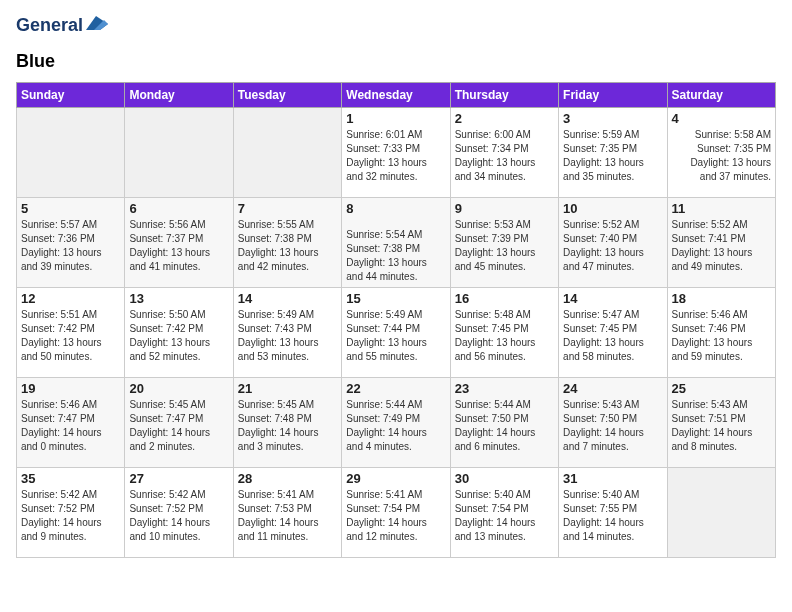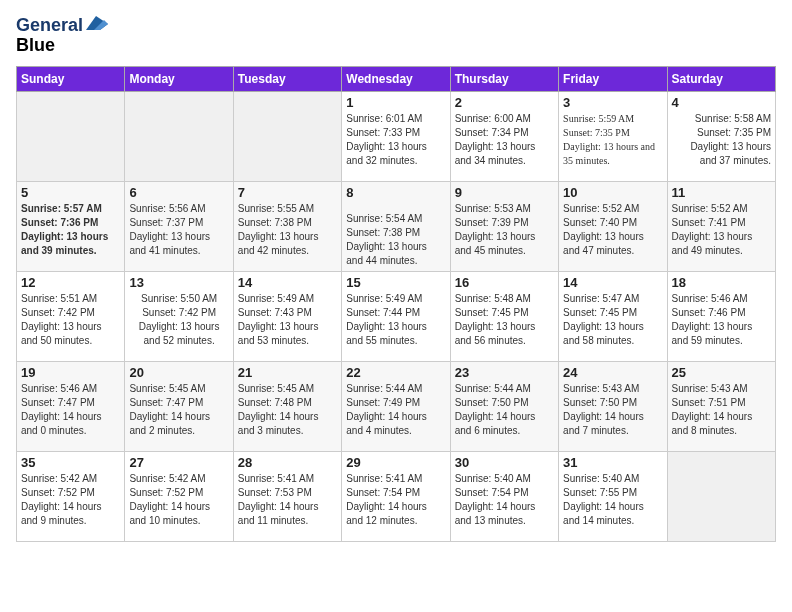--- a/index.html
+++ b/index.html
@@ -13,20 +13,21 @@
     .header {
       display: flex;
       justify-content: space-between;
       align-items: flex-start;
       margin-bottom: 10px;
     }
     .logo {
       display: flex;
       flex-direction: column;
       align-items: flex-start;
+      gap: 16px;
     }
     .logo-text {
       font-size: 18px;
       font-weight: bold;
       color: #1a3a6b;
       line-height: 1.1;
     }
     .logo-blue {
       color: #000000;
     }
@@ -127,35 +128,35 @@
 Daylight: 13 hours and 32 minutes.</div>
         </td>
         <td>
           <span class="day-num">2</span>
           <div class="day-info" style="white-space: pre-line;">Sunrise: 6:00 AM
 Sunset: 7:34 PM
 Daylight: 13 hours and 34 minutes.</div>
         </td>
         <td>
           <span class="day-num">3</span>
-          <div class="day-info" style="white-space: pre-line; font-family: Liberation Serif, serif;">Sunrise: 5:59 AM
+          <div class="day-info" style="white-space: pre-line;">Sunrise: 5:59 AM
 Sunset: 7:35 PM
 Daylight: 13 hours and 35 minutes.</div>
         </td>
         <td>
           <span class="day-num">4</span>
           <div class="day-info" style="white-space: pre-line; text-align: right;">Sunrise: 5:58 AM
 Sunset: 7:35 PM
 Daylight: 13 hours and 37 minutes.</div>
         </td>
       </tr>
       <tr>
         <td>
           <span class="day-num">5</span>
-          <div class="day-info" style="white-space: pre-line; font-weight: bold;">Sunrise: 5:57 AM
+          <div class="day-info" style="white-space: pre-line;">Sunrise: 5:57 AM
 Sunset: 7:36 PM
 Daylight: 13 hours and 39 minutes.</div>
         </td>
         <td>
           <span class="day-num">6</span>
           <div class="day-info" style="white-space: pre-line;">Sunrise: 5:56 AM
 Sunset: 7:37 PM
 Daylight: 13 hours and 41 minutes.</div>
         </td>
         <td>
@@ -191,21 +192,21 @@
       </tr>
       <tr>
         <td>
           <span class="day-num">12</span>
           <div class="day-info" style="white-space: pre-line;">Sunrise: 5:51 AM
 Sunset: 7:42 PM
 Daylight: 13 hours and 50 minutes.</div>
         </td>
         <td>
           <span class="day-num">13</span>
-          <div class="day-info" style="white-space: pre-line; text-align: center;">Sunrise: 5:50 AM
+          <div class="day-info" style="white-space: pre-line;">Sunrise: 5:50 AM
 Sunset: 7:42 PM
 Daylight: 13 hours and 52 minutes.</div>
         </td>
         <td>
           <span class="day-num">14</span>
           <div class="day-info" style="white-space: pre-line;">Sunrise: 5:49 AM
 Sunset: 7:43 PM
 Daylight: 13 hours and 53 minutes.</div>
         </td>
         <td>

